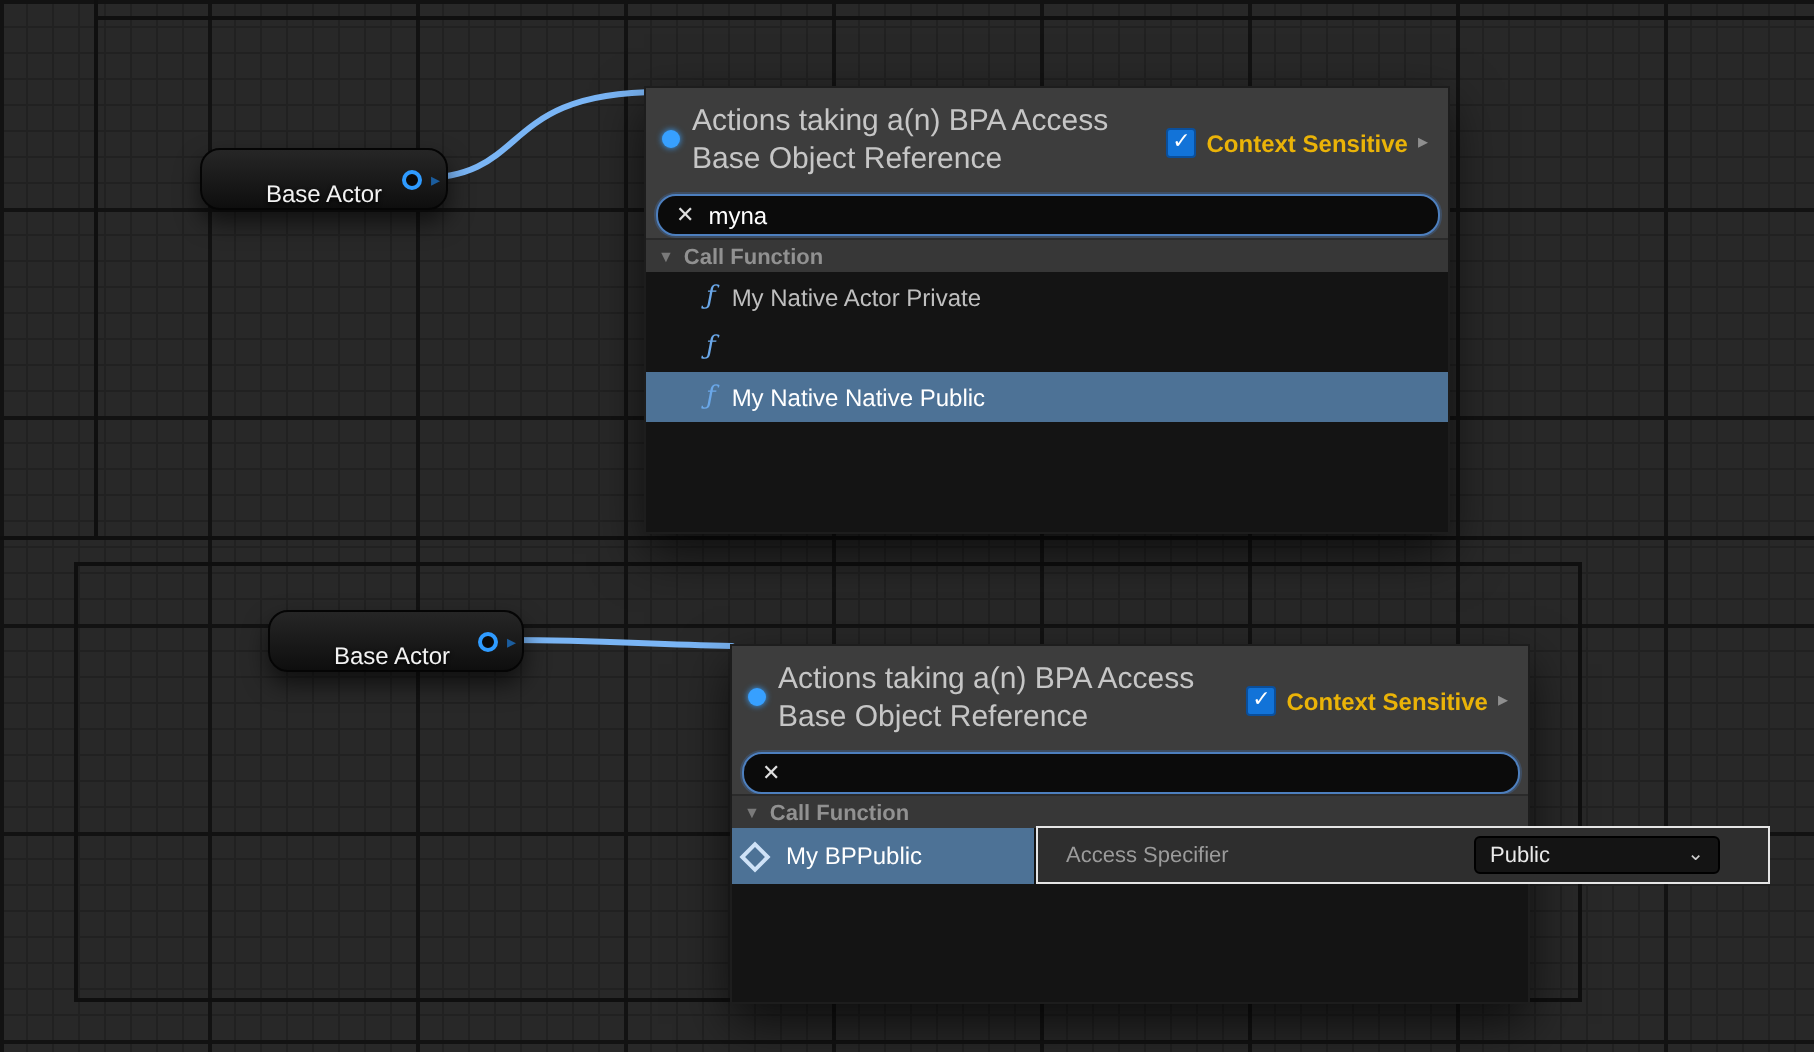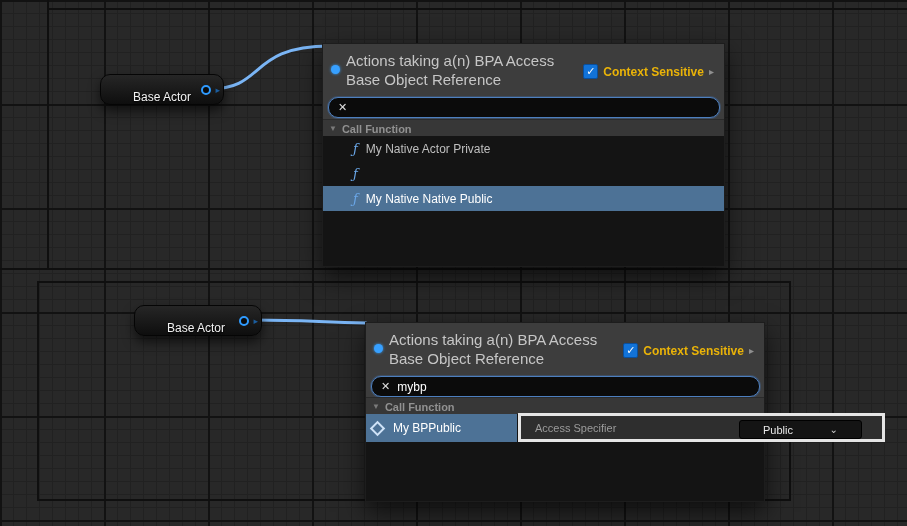--- a/index.html
+++ b/index.html
@@ -69,29 +69,29 @@
     height:25px;display:flex;align-items:center;gap:8px;padding-left:30px;
     color:#bfbfbf;font-size:12px;
   }
   .menu-row.selected{background:#4d7296;color:#fff;}
   .fn-icon{color:#6aa7e8;font-style:italic;font-size:13px;font-family:"DejaVu Serif",serif;}
   .diamond-icon{display:inline-block;width:7px;height:7px;border:2px solid #cfe2f7;
     transform:rotate(45deg);margin-right:2px;}
   .bp-row{height:28px;width:151px;padding-left:6px;box-sizing:border-box;}
   .detail-box{
     position:absolute;left:152px;top:90px;width:367px;height:29px;box-sizing:border-box;
-    background:#2e2e2e;border:3px solid #e5e5e5;
+    background:#2e2e2e;border:1px solid #e5e5e5;
     display:flex;align-items:center;
   }
   .detail-label{color:#9b9b9b;font-size:11px;margin-left:14px;}
   .detail-dropdown{
     position:absolute;left:218px;top:4px;width:123px;height:19px;box-sizing:border-box;
     background:#141414;border:1px solid #000;border-radius:3px;
     display:flex;align-items:center;justify-content:space-between;
-    padding:0 23px;color:#e9e9e9;font-size:11px;
+    padding:0 7px;color:#e9e9e9;font-size:11px;
   }
   .dd-chevron{color:#cfcfcf;font-size:10px;}
 </style>
 </head>
 <body>
 
 <div class="seam" style="left:47px;top:8px;right:0;height:2px;"></div>
 <div class="seam" style="left:47px;top:0;width:2px;height:270px;"></div>
 <div class="seam" style="left:0;top:268px;right:0;height:2px;"></div>
 <div class="seam" style="left:37px;top:281px;width:754px;height:2px;"></div>
@@ -123,20 +123,21 @@
       <div>Actions taking a(n) BPA Access</div>
       <div>Base Object Reference</div>
     </div>
     <div class="cs-group">
       <span class="cs-box">✓</span>
       <span class="cs-label">Context Sensitive</span>
       <span class="cs-chevron">▸</span>
     </div>
     <div class="search-pill" style="width:372px;">
       <span class="clear-x">✕</span>
+      <input class="search-input" value="myna" style="">
     </div>
   </div>
   <div class="menu-cat" style="top:75px;">
     <span class="cat-tri">▼</span>
     <span>Call Function</span>
   </div>
   <div class="menu-list" style="top:92px;">
     <div class="menu-row">
       <span class="fn-icon">ƒ</span>
       <span>My Native Actor Private</span>
@@ -158,21 +159,20 @@
       <div>Actions taking a(n) BPA Access</div>
       <div>Base Object Reference</div>
     </div>
     <div class="cs-group">
       <span class="cs-box">✓</span>
       <span class="cs-label">Context Sensitive</span>
       <span class="cs-chevron">▸</span>
     </div>
     <div class="search-pill" style="width:369px;">
       <span class="clear-x">✕</span>
-      <input class="search-input" value="mybp" style="">
     </div>
   </div>
   <div class="menu-cat" style="top:74px;">
     <span class="cat-tri">▼</span>
     <span>Call Function</span>
   </div>
   <div class="menu-list" style="top:91px;">
     <div class="menu-row selected bp-row">
       <span class="diamond-icon"></span>
       <span>My BPPublic</span>

